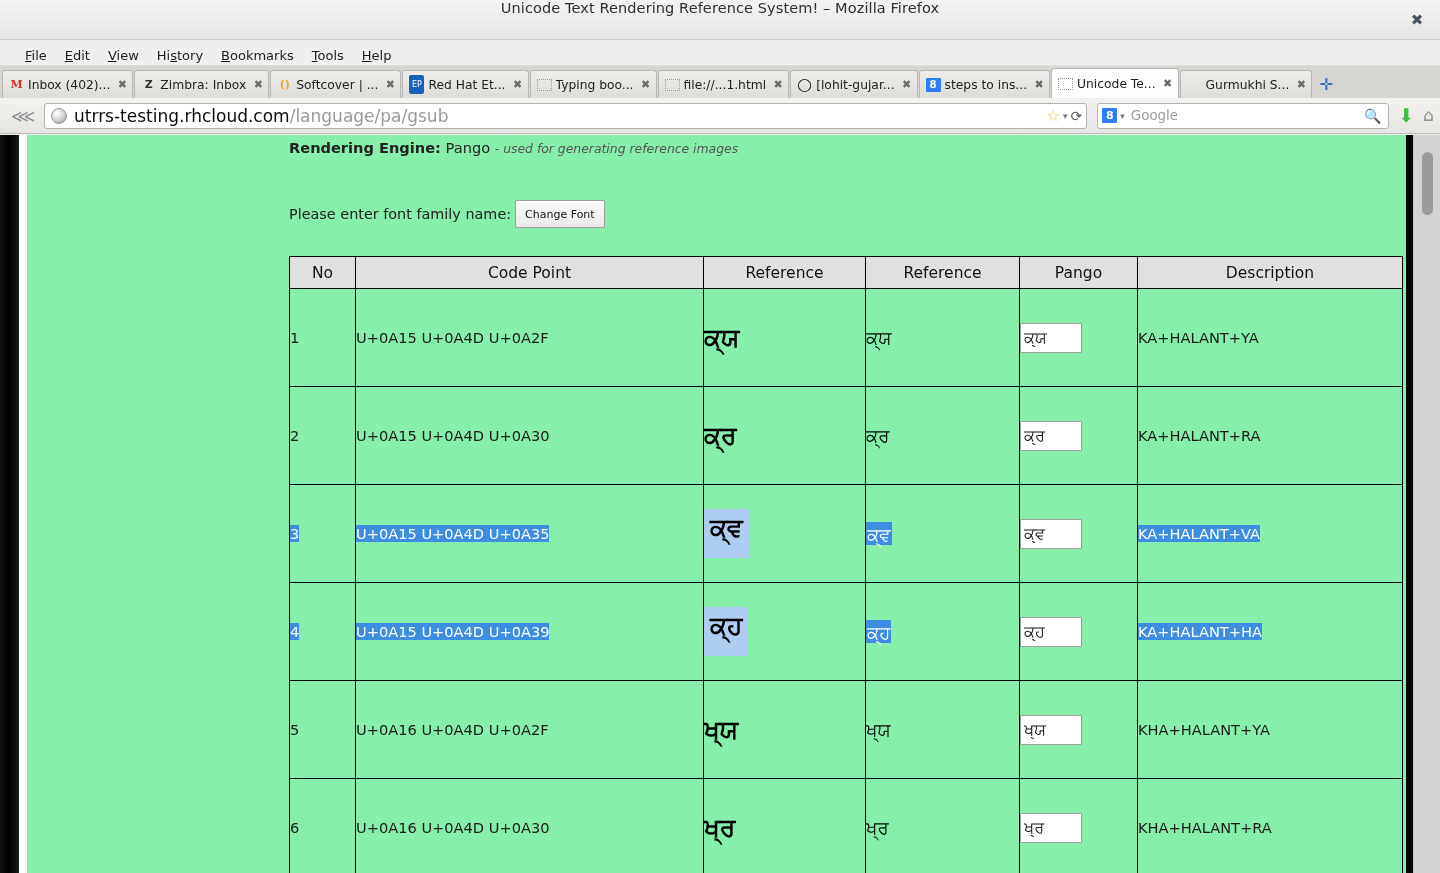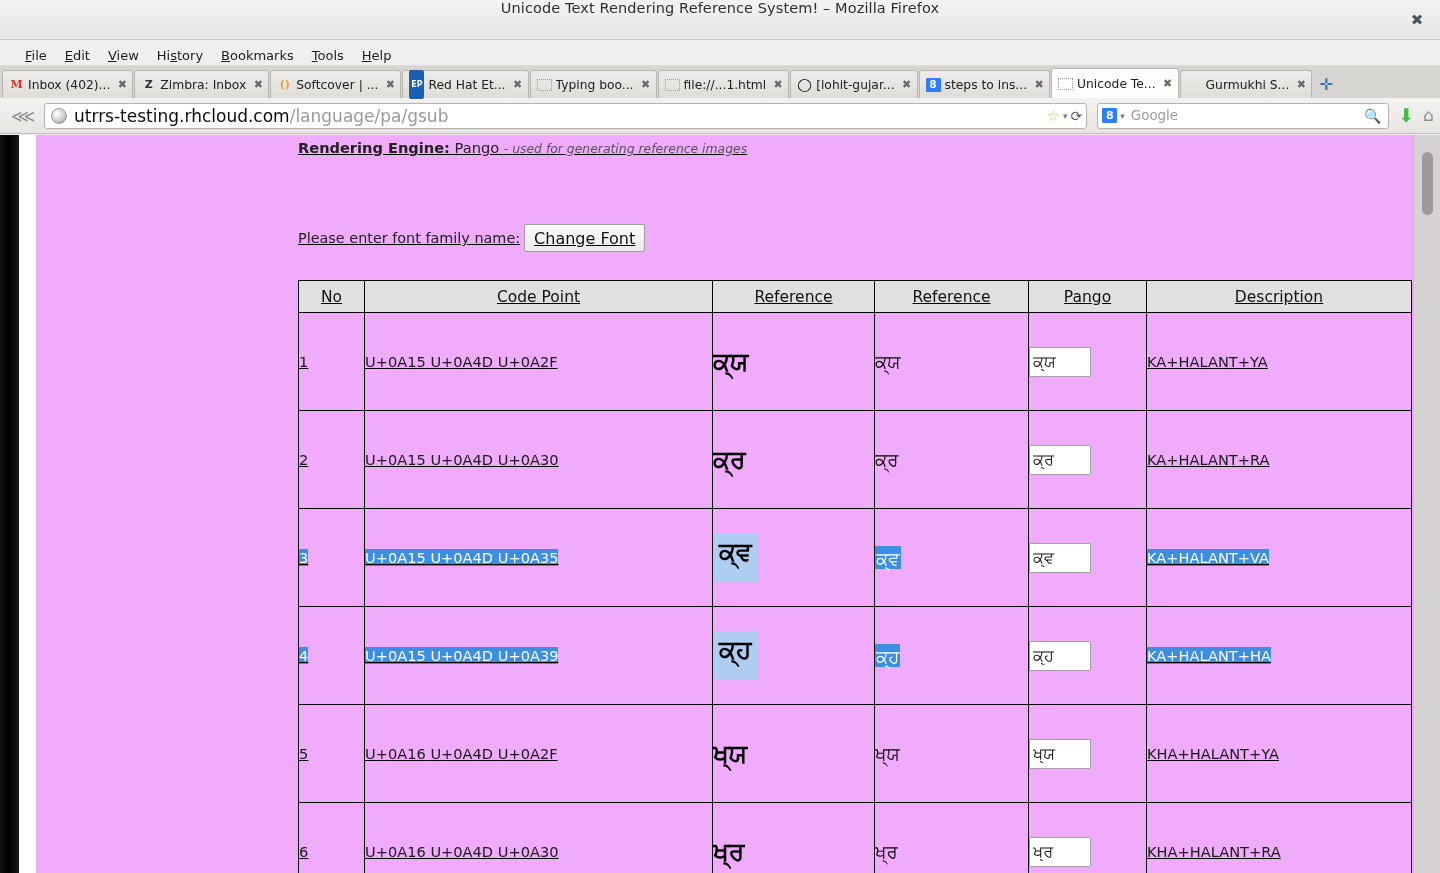--- a/index.html
+++ b/index.html
@@ -99,22 +99,22 @@
   #new-tab-btn {
     width: 26px; height: 28px;
     display: flex; align-items: center; justify-content: center;
     color: #3b6fb8; font-size: 16px; cursor: pointer;
   }
 
   
   .fav-gmail { color: #d93025; font-weight: bold; font-family: "DejaVu Serif", serif; }
   .fav-zimbra { color: #333; font-weight: bold; }
   .fav-softcover { color: #e8a33d; font-weight: bold; }
-  .fav-redhat { background: #1a5fb4; color: #fff; font-size: 8px; font-weight: bold;
-                width: 15px; height: 29px; border-radius: 2px; }
+  .fav-redhat { background: #1a5fb4; color: #fff; font-size: 8px; font-weight: normal;
+                width: 15px; height: 19px; border-radius: 2px; }
   .fav-blank { border: 1px dotted #9a9a9a; width: 12px; height: 12px; }
   .fav-github { color: #111; font-size: 13px; }
   .fav-stack { background: #2d7ff9; color: #fff; font-weight: bold; font-size: 10px;
                width: 14px; height: 14px; border-radius: 1px; }
   .fav-ms { width: 13px; height: 13px; display: grid;
             grid-template-columns: 1fr 1fr; grid-template-rows: 1fr 1fr; gap: 1px; }
   .fav-ms i { display: block; }
   .fav-ms i:nth-child(1) { background: #f25022; }
   .fav-ms i:nth-child(2) { background: #7fba00; }
   .fav-ms i:nth-child(3) { background: #00a4ef; }
@@ -187,25 +187,24 @@
   
   #band-left {
     position: absolute; left: 0; top: 0; width: 19px; height: 738px;
     background: linear-gradient(to right, #121212 0%, #000 45%, #0c0c0c 80%, #1c1c1c 100%);
   }
   #band-right {
     position: absolute; left: 1398px; top: 0; width: 15px; height: 738px;
     background: linear-gradient(to right, #1d1d1d 0%, #000 45%, #070707 100%);
   }
   #page {
-    position: absolute; left: 36px; top: 0;
+    position: absolute; left: 27px; top: 0;
     width: 1379px; height: 738px;
-    background: #f0abfc;
+    background: #86efac;
     overflow: hidden;
-    text-decoration: underline;
   }
   
   #scrollbar {
     position: absolute; left: 1413px; top: 0;
     width: 27px; height: 738px;
     background: #d4d3d1;
     border-left: 1px solid #c2c1bf;
   }
   #scroll-thumb {
     position: absolute; left: 8px; top: 17px;
@@ -220,42 +219,42 @@
     font-family: "DejaVu Sans", "Liberation Sans", sans-serif;
   }
   #engine-line {
     font-size: 14.6px; color: #222; padding-top: 4px;
   }
   #engine-line .lbl { font-weight: bold; }
   #engine-line .val { font-weight: normal; }
   #engine-line .note { font-style: italic; font-size: 12.4px; color: #555; }
 
   #font-form {
-    margin-top: 68px;
+    margin-top: 44px;
     display: flex; align-items: center;
     font-size: 14.4px; color: #222;
   }
   #font-input {
     width: 200px; height: 28px;
     margin-left: 7px;
     border: 1px solid #a9a9a9;
     background: #fff;
     font-size: 14.4px;
     font-family: "DejaVu Sans", "Liberation Sans", sans-serif;
     color: #111;
     padding: 0 5px;
     border-radius: 1px;
   }
   #change-font-btn {
     height: 28px;
     margin-left: 4px;
     padding: 0 9px;
     border: 1px solid #9e9e9e;
     background: linear-gradient(#fbfbfb, #e9e9e9);
-    font-size: 16px;
+    font-size: 11px;
     font-family: "DejaVu Sans", "Liberation Sans", sans-serif;
     color: #111;
     cursor: pointer;
     border-radius: 2px;
   }
   #font-hint { margin-left: 9px; font-size: 14px; color: #3a3a3a; }
 
   
   #gsub-table {
     margin-top: 28px;

